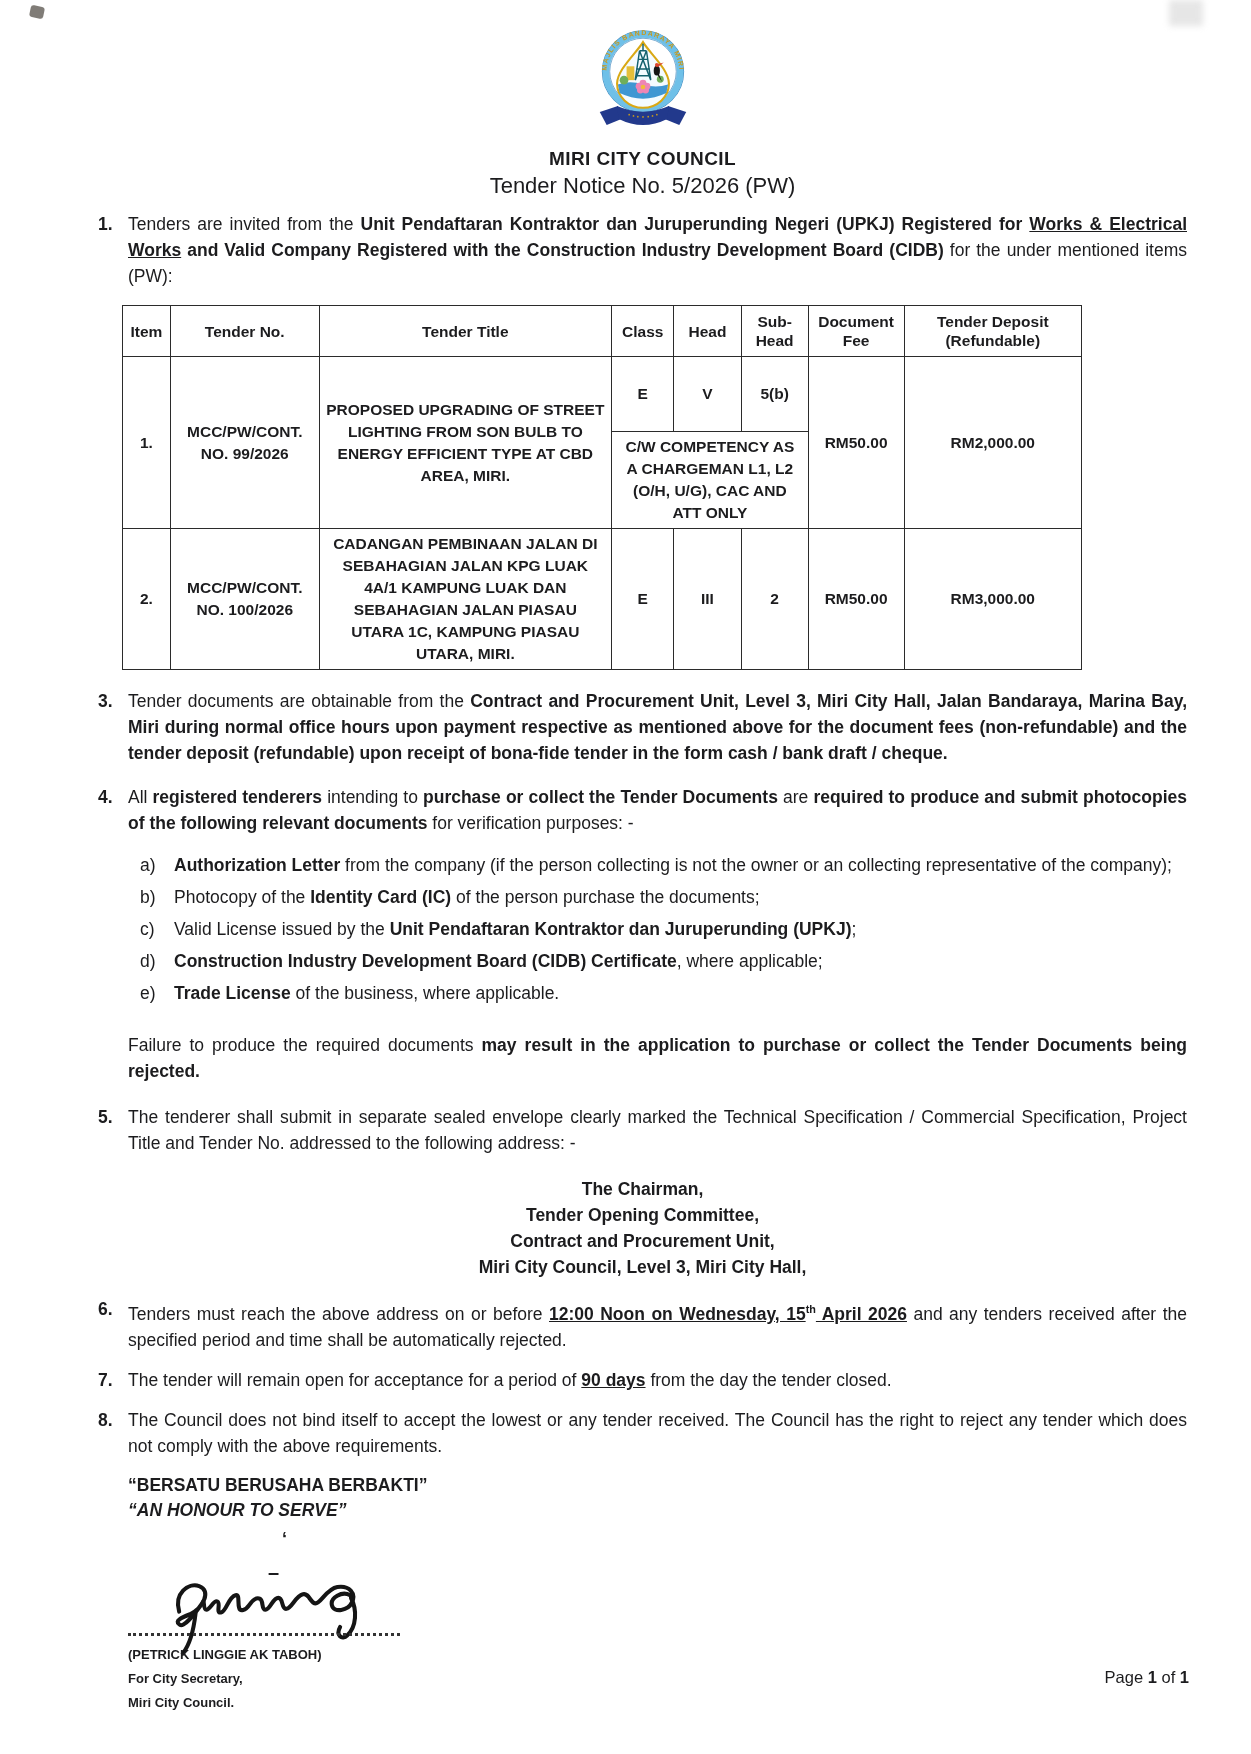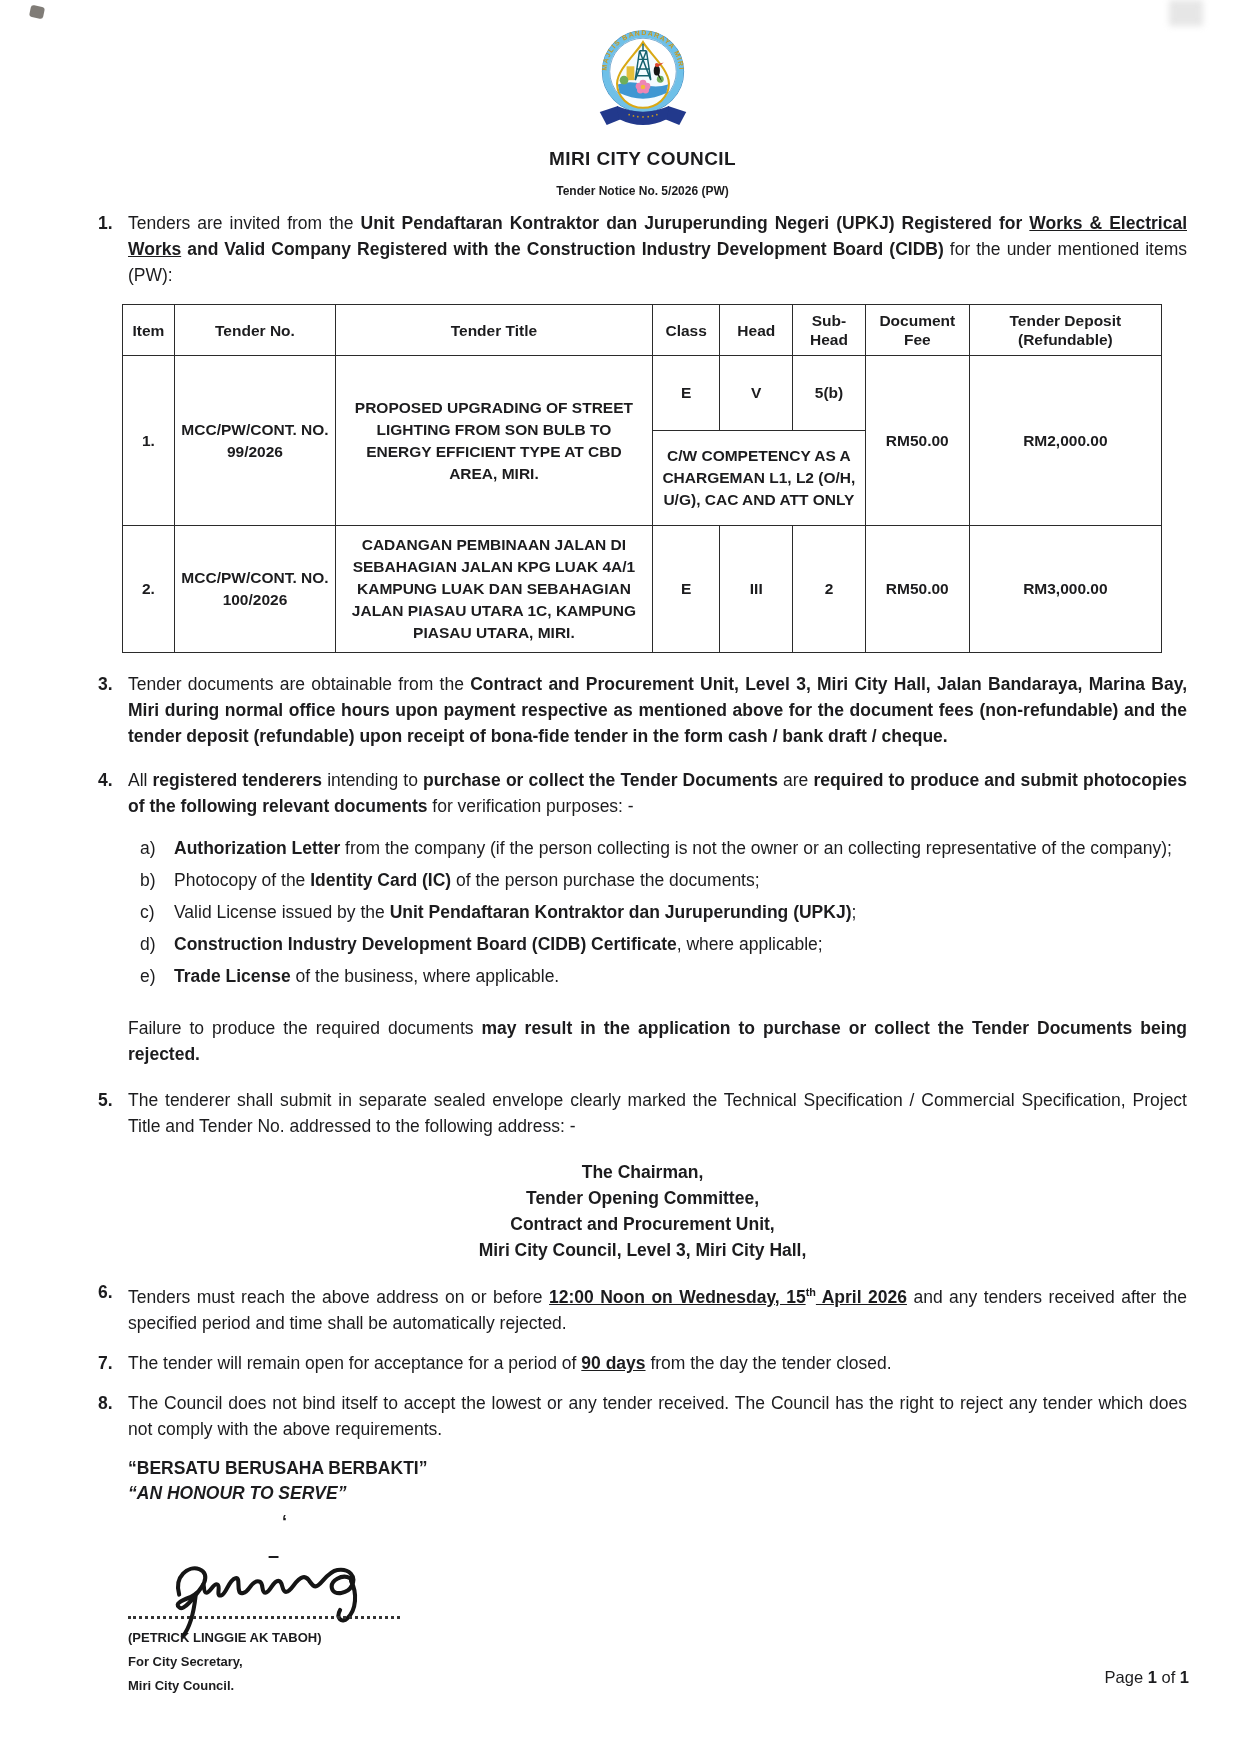--- a/index.html
+++ b/index.html
@@ -10,29 +10,29 @@
     font-family:"Liberation Sans", sans-serif;
     color:#1c1c1e;
     overflow:hidden;
   }
   .artifact-topleft{position:absolute;left:30px;top:6px;width:14px;height:12px;background:#55504a;opacity:.75;border-radius:3px;transform:rotate(12deg);}
   .artifact-topright{position:absolute;right:48px;top:0;width:34px;height:26px;background:#b9b9b9;opacity:.35;filter:blur(3px);}
   .content{padding:30px 64px 0 98px;}
   .hdr{text-align:center;}
   .hdr .logo-wrap{display:inline-block;line-height:0;}
   .org-name{font-size:19px;font-weight:700;letter-spacing:.4px;margin-top:12px;}
-  .notice-title{font-size:12px;font-weight:700;margin-top:14px;}
+  .notice-title{font-size:22px;font-weight:400;margin-top:3px;}
   .item{display:flex;line-height:26px;font-size:17.5px;}
   .item .num{flex:none;width:30px;font-weight:700;}
   .item .body{flex:1;text-align:justify;}
   .b{font-weight:700;}
   .u{text-decoration:underline;}
   .sup{vertical-align:super;font-size:.62em;text-decoration:inherit;}
   
-  table.tender{border-collapse:collapse;margin:16px 16px 0 24px;width:1040px;table-layout:fixed;}
+  table.tender{border-collapse:collapse;margin:16px 16px 0 24px;width:960px;table-layout:fixed;}
   table.tender th, table.tender td{border:1.7px solid #2b2b2b;font-weight:700;text-align:center;vertical-align:middle;padding:4px 6px;}
   table.tender th{font-size:15.5px;line-height:19px;height:42px;}
   table.tender td{font-size:15.5px;line-height:22px;}
   td.title-cell{text-align:justify;padding:8px 10px;}
   td.comp-cell{line-height:21px;padding:6px 8px;}
   .c-item{width:5%;} .c-no{width:15.5%;} .c-title{width:30.5%;} .c-class{width:6.5%;}
   .c-head{width:7%;} .c-sub{width:7%;} .c-fee{width:10%;} .c-dep{width:18.5%;}
   .r1a td{height:66px;} .r1b td{height:86px;} .r2 td{height:118px;}
   
   .sub{display:flex;margin-left:42px;margin-top:6px;line-height:26px;font-size:17.5px;}

